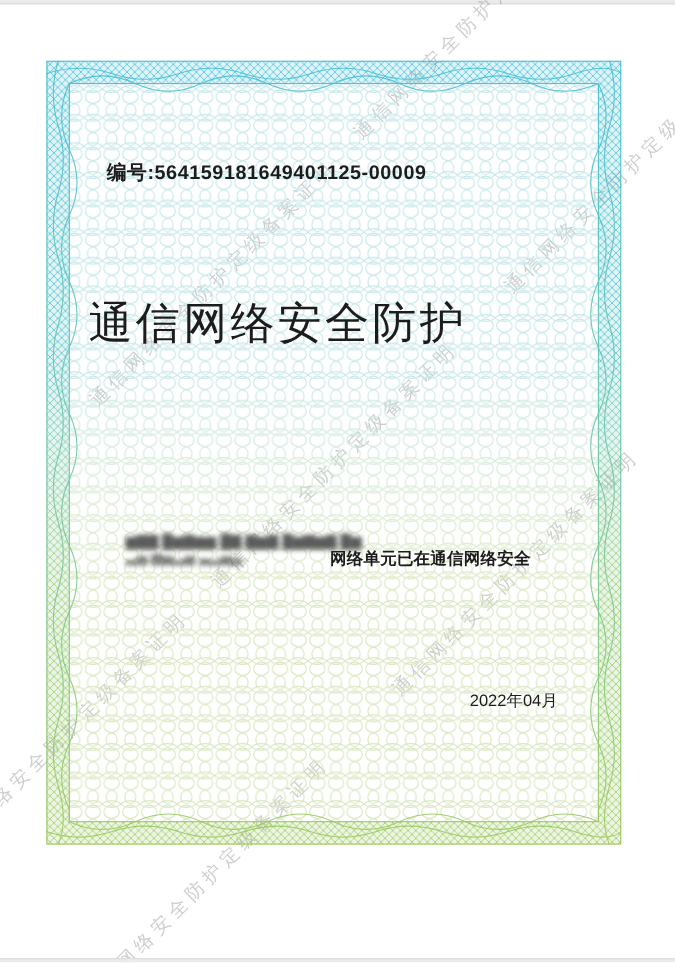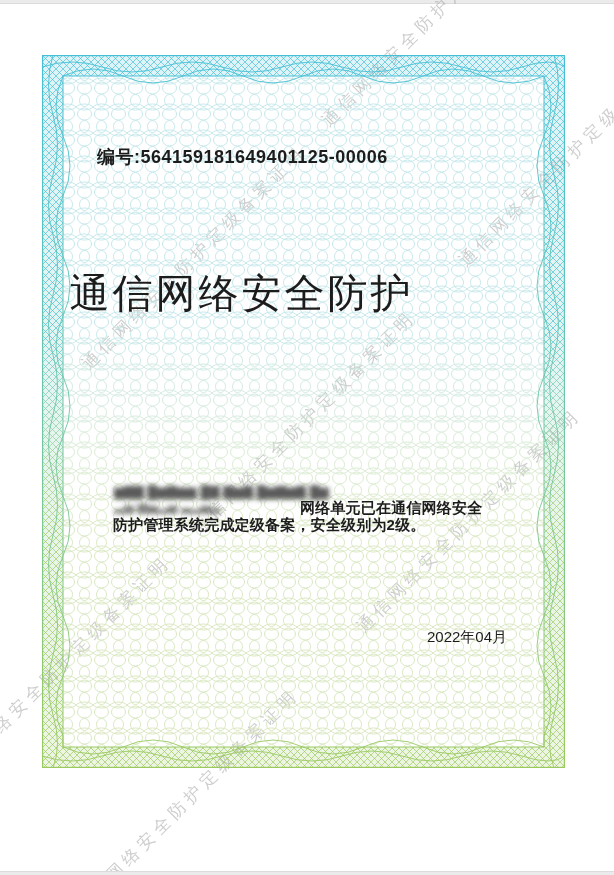--- a/index.html
+++ b/index.html
@@ -40,21 +40,21 @@
     position: absolute;
     left: 97px;
     top: 145px;
     font-size: 18px;
     font-weight: 700;
     letter-spacing: 0.5px;
     color: var(--ink, #1c1c1c);
   }
   .title-line {
     position: absolute;
-    left: 27px;
+    left: 38px;
     width: 429px;
     text-align: center;
     font-family: "Liberation Serif", serif;
     font-size: 40px;
     letter-spacing: 3px;
     color: var(--ink, #1c1c1c);
     white-space: nowrap;
   }
   .title-line.l1 { top: 266px; }
   .title-line.l2 { top: 336px; }
@@ -173,25 +173,24 @@
       <path d="M0,12 Q30,2 60,12 T120,12 T180,12 T240,12 T300,12 T360,12 T420,12 T480,12 T523,12"></path>
       <path d="M21,692 Q51,706 81,692 T141,692 T201,692 T261,692 T321,692 T381,692 T441,692 T502,692"></path>
       <path d="M0,701 Q30,711 60,701 T120,701 T180,701 T240,701 T300,701 T360,701 T420,701 T480,701 T523,701"></path>
       <path d="M21,21 Q7,51 21,81 T21,141 T21,201 T21,261 T21,321 T21,381 T21,441 T21,501 T21,561 T21,621 T21,681 L21,692"></path>
       <path d="M11,0 Q2,30 11,60 T11,120 T11,180 T11,240 T11,300 T11,360 T11,420 T11,480 T11,540 T11,600 T11,660 T11,713"></path>
       <path d="M502,21 Q516,51 502,81 T502,141 T502,201 T502,261 T502,321 T502,381 T502,441 T502,501 T502,561 T502,621 T502,681 L502,692"></path>
       <path d="M512,0 Q521,30 512,60 T512,120 T512,180 T512,240 T512,300 T512,360 T512,420 T512,480 T512,540 T512,600 T512,660 T512,713"></path>
     </g>
   </svg>
 
-  <div class="serial">编号:564159181649401125-00006</div>
+  <div class="serial">编号:564159181649401125-00009</div>
 
   <div class="title-line l1">通信网络安全防护</div>
 
   <div class="redacted r2">▆▇▇ █▆▇▆▆ █▇ ▇▆▇ █▆▇▆▇ █▆</div>
   <div class="redacted r3">▃▅ ▆▅▃▅ ▄▃▅▄</div>
   <div class="body-text body-l3">网络单元已在通信网络安全</div>
-  <div class="body-text body-l4">防护管理系统完成定级备案，安全级别为2级。</div>
 
   <div class="date">2022年04月</div>
 
   <div class="edge-strip bottom"></div>
 </div>
 
 </body></html>

